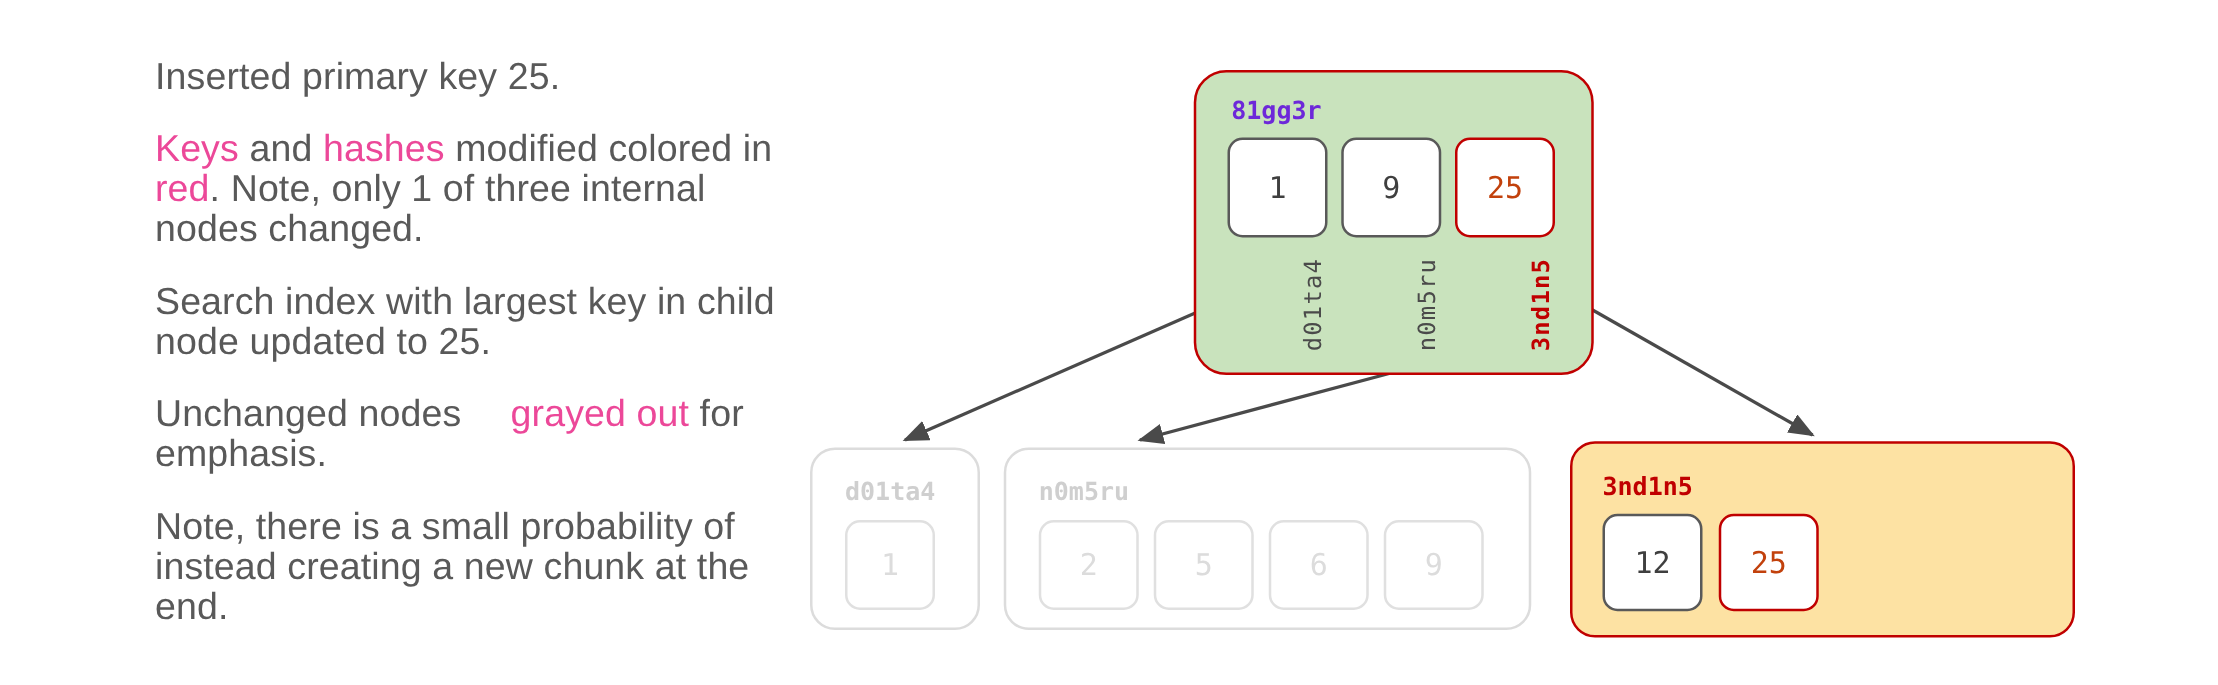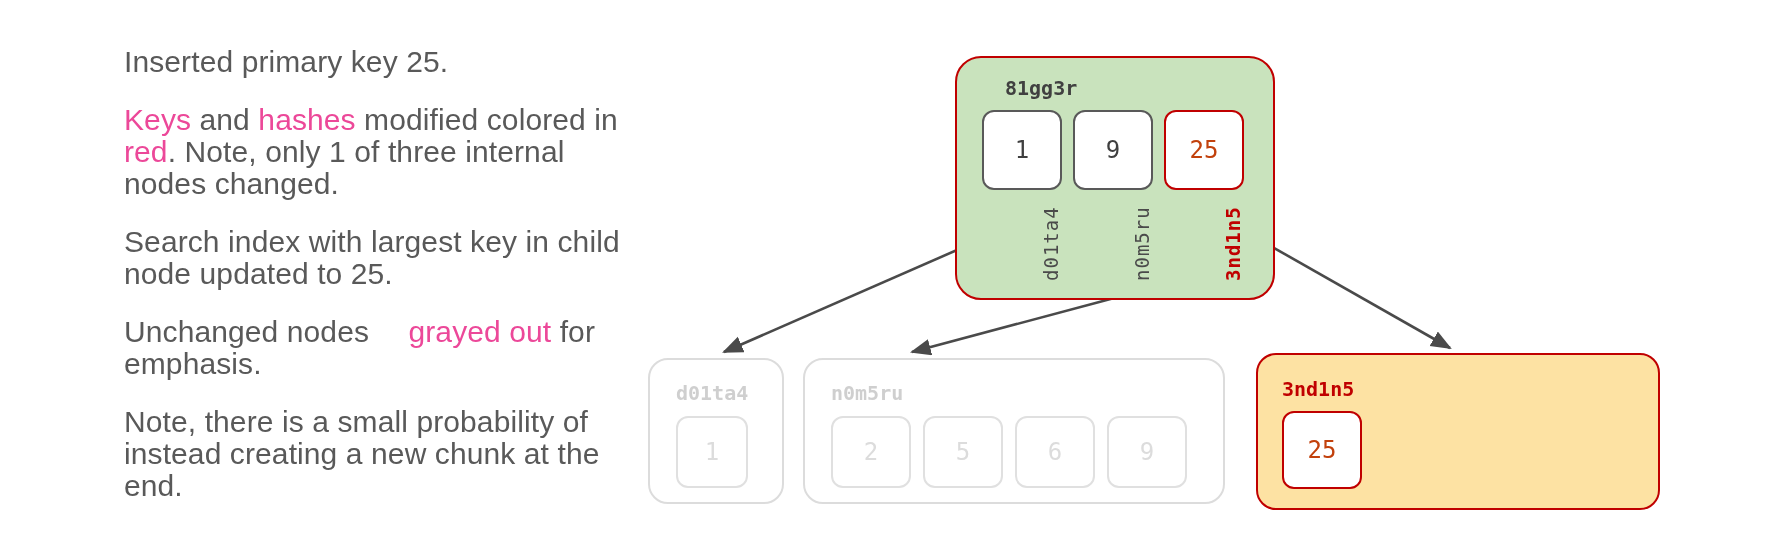--- a/index.html
+++ b/index.html
@@ -60,21 +60,21 @@
   }
   .cell.modified{border-color:#c00000;color:#c2410c;}
 
   
   #root-node{
     left:955px; top:56px; width:320px; height:244px;
     background:#c9e3bd;
     border:2.5px solid #c00000;
     border-radius:26px;
   }
-  #root-node .node-title{left:28px; top:18px; color:#404040;margin-left:20px;}
+  #root-node .node-title{left:28px; top:18px; color:#6d28d9;}
   #root-node .cells{left:25px; top:52px; gap:11px;}
   #root-node .cell{width:80px;height:80px;}
   .hashlabels{position:absolute;left:25px;top:138px;display:flex;gap:11px;}
   .hashlabel{
     width:80px;
     display:flex;
     justify-content:center;
     font-family:"DejaVu Sans Mono", monospace;
     font-size:19px;
     color:#4a4a4a;
@@ -166,17 +166,18 @@
       <div class="cell">2</div>
       <div class="cell">5</div>
       <div class="cell">6</div>
       <div class="cell">9</div>
     </div>
   </div>
 
   <div class="node" id="leaf-c">
     <div class="node-title">3nd1n5</div>
     <div class="cells">
+      <div class="cell">12</div>
       <div class="cell modified">25</div>
     </div>
   </div>
 
 </div>
 
 </body></html>

